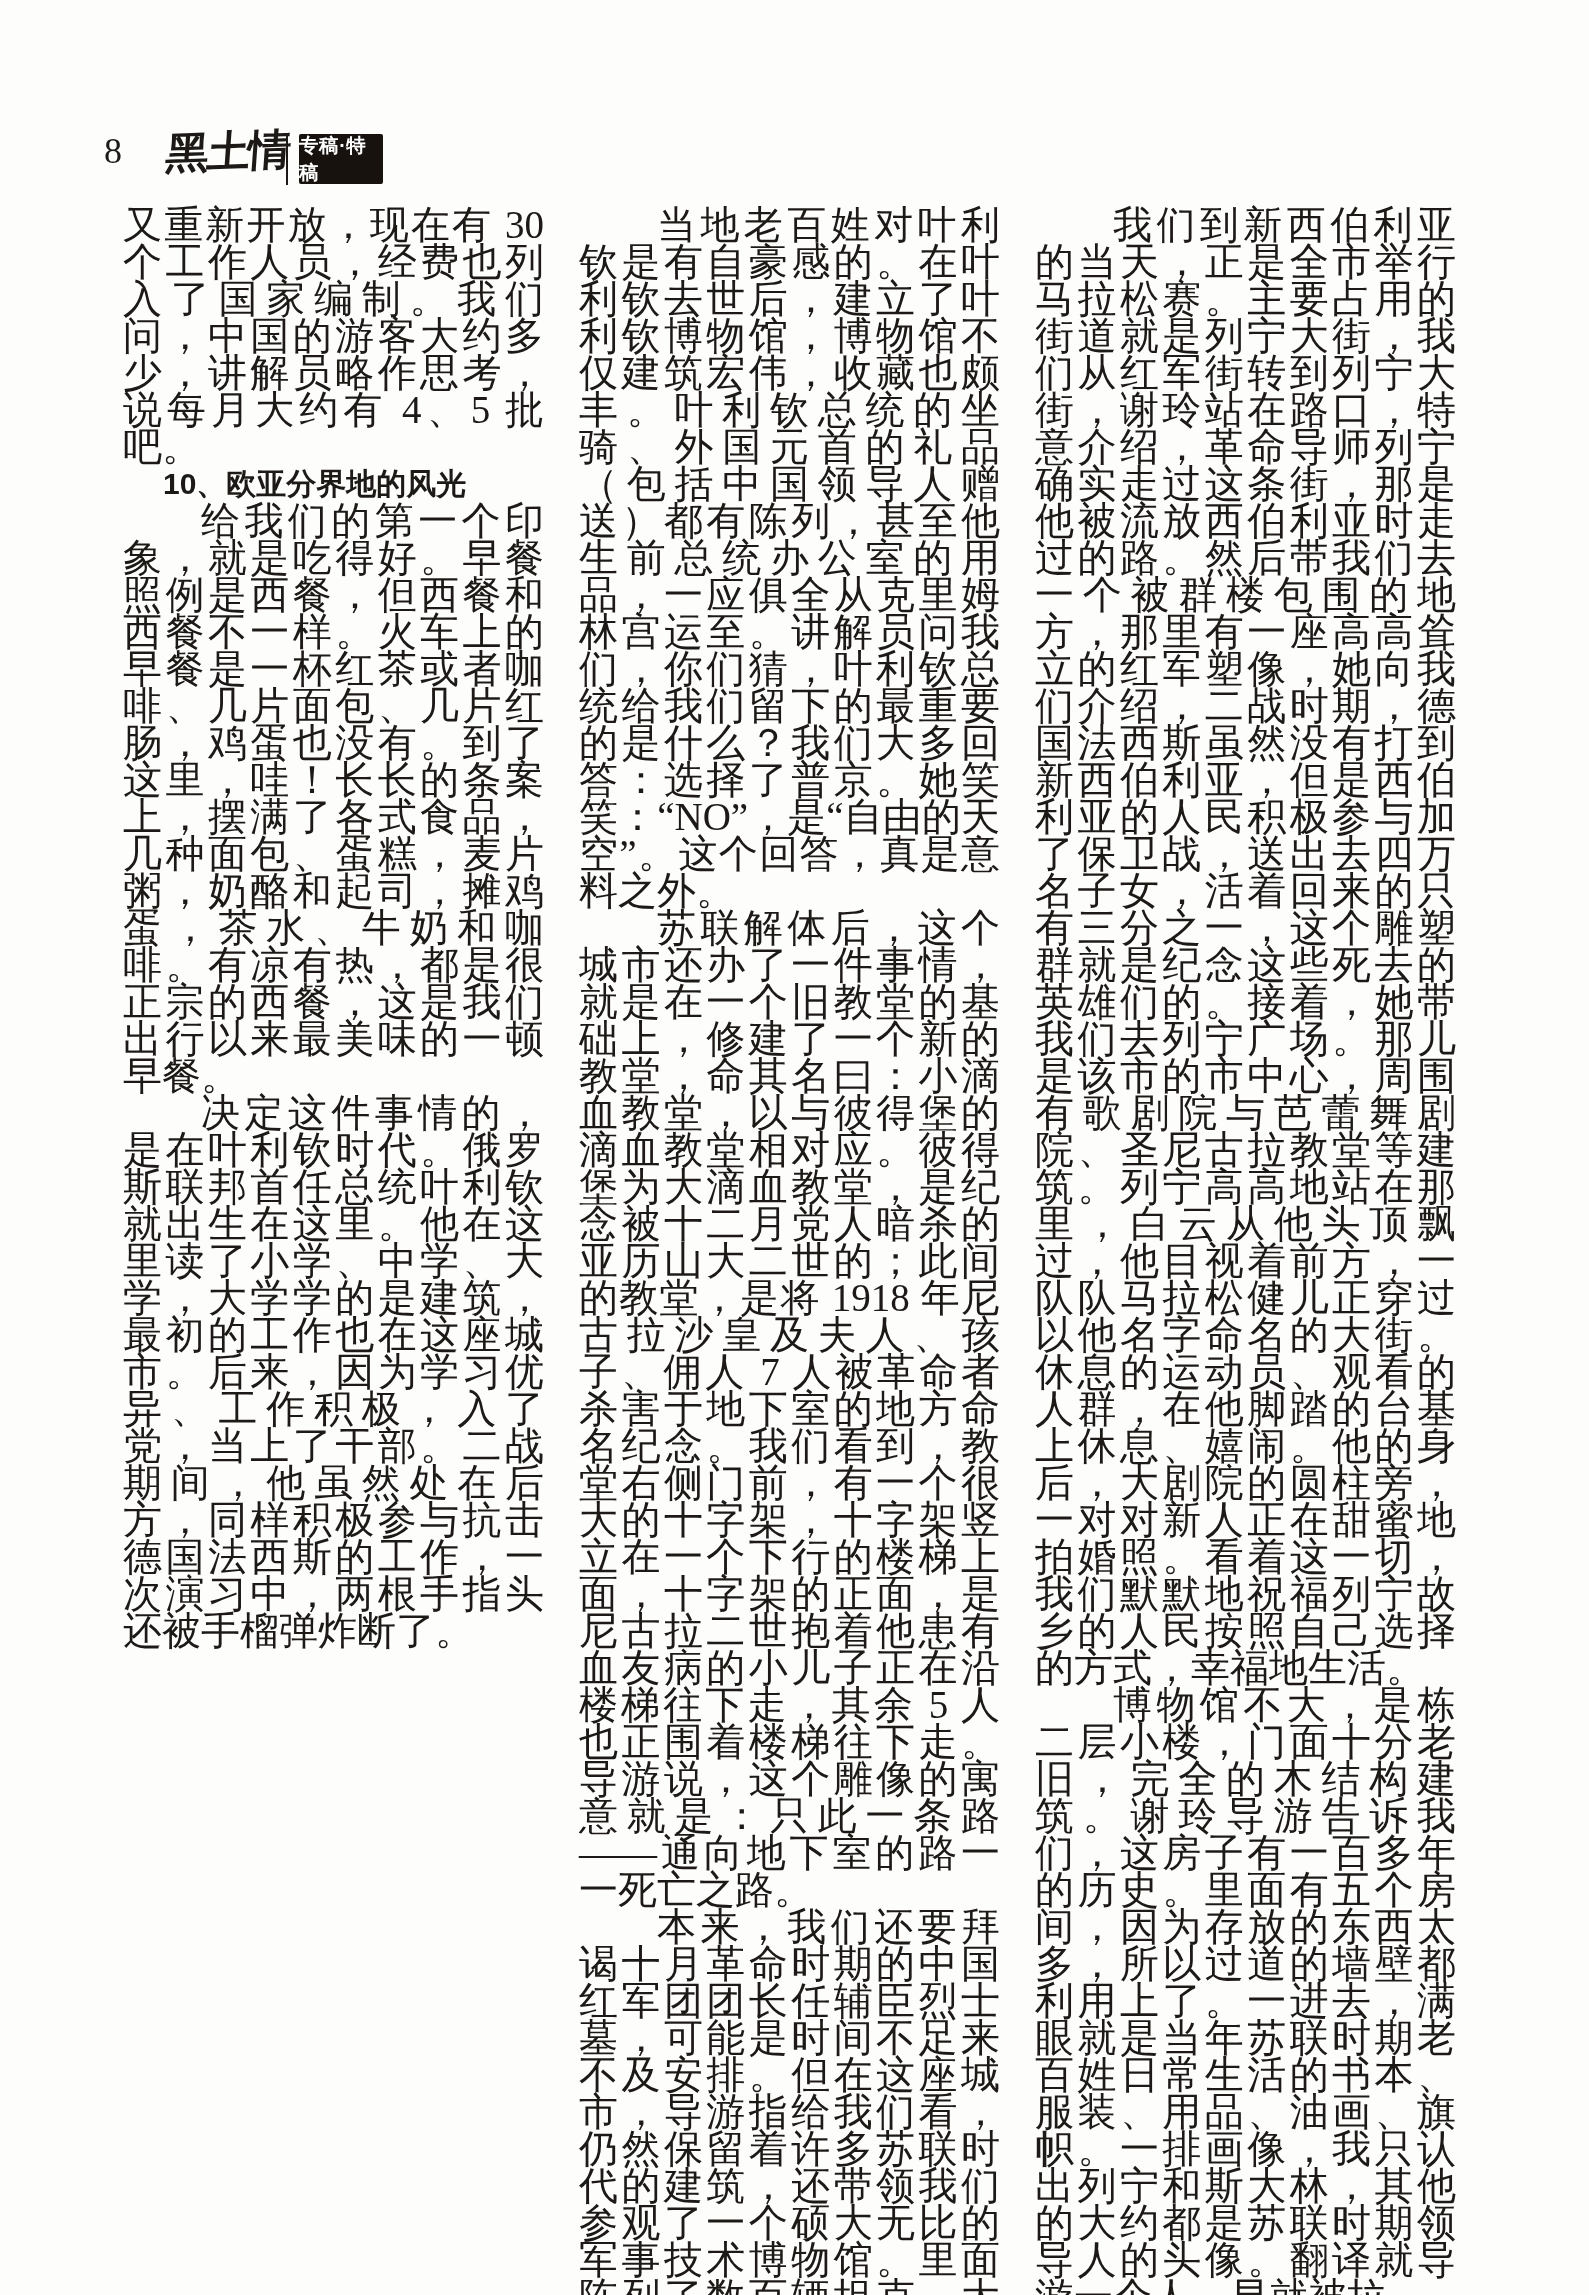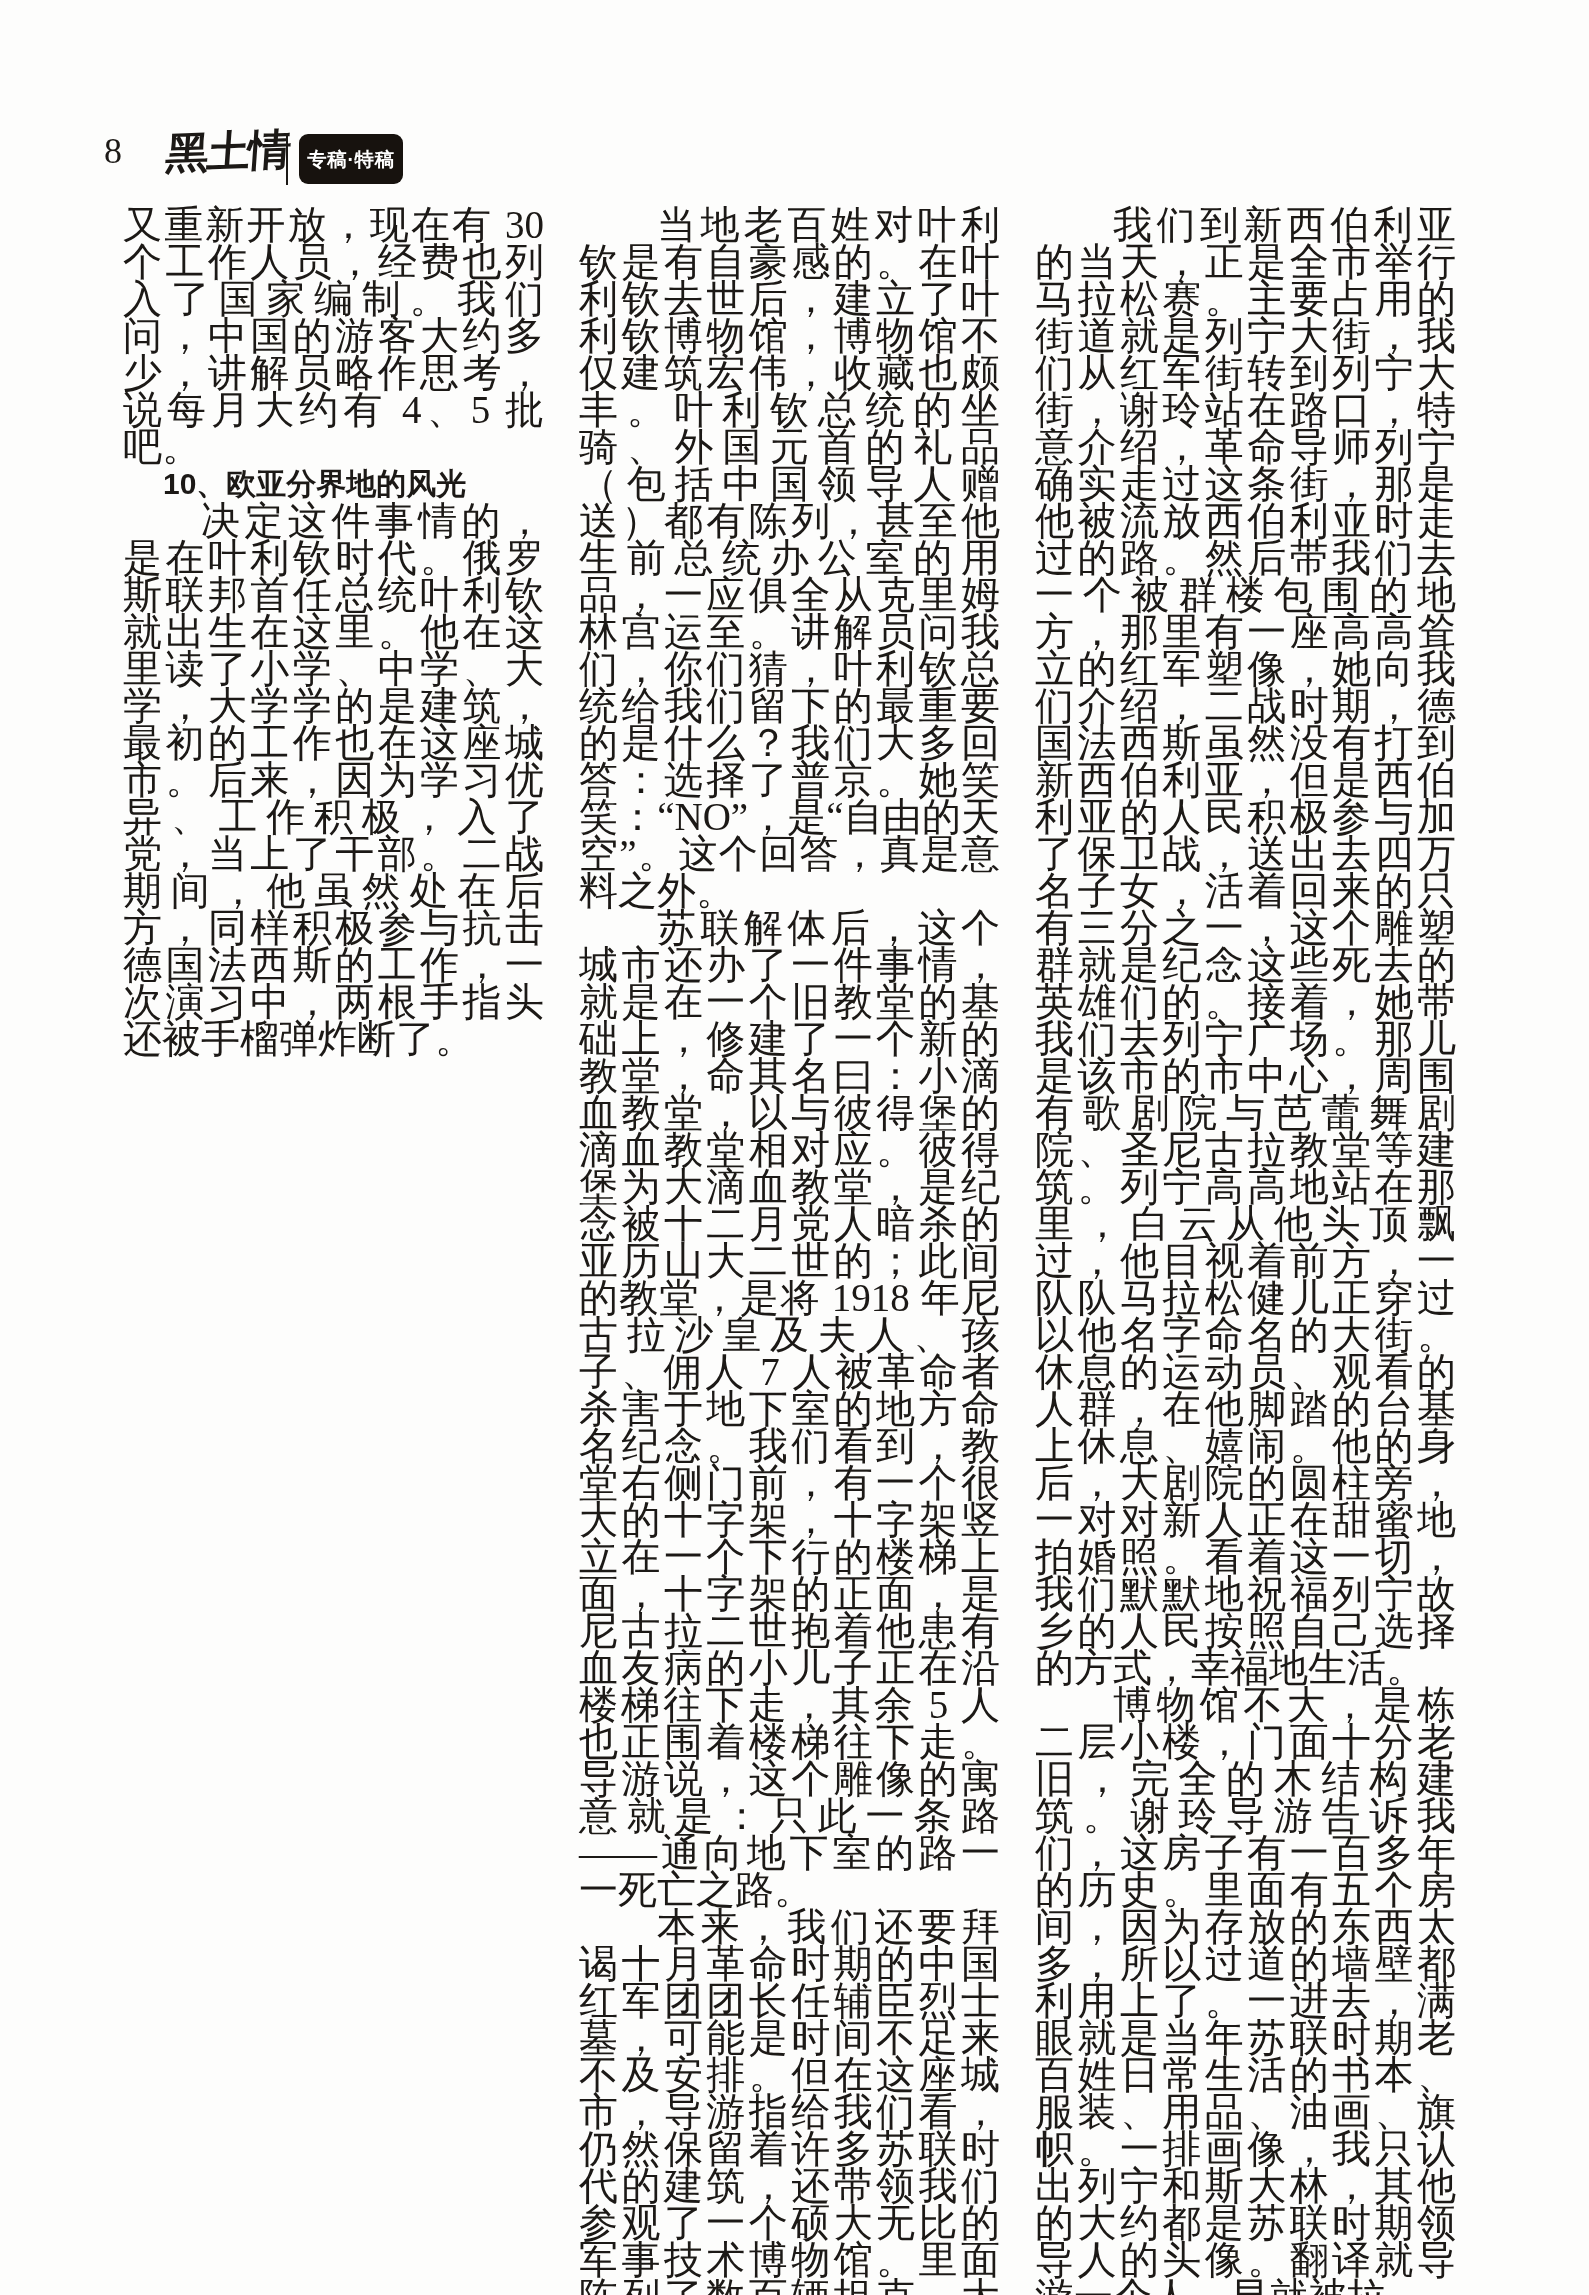--- a/index.html
+++ b/index.html
@@ -28,26 +28,26 @@
     letter-spacing:-2px;
     transform:skewX(-6deg) rotate(-2deg);
     font-family:"Liberation Serif","DejaVu Serif",serif;
   }
   .header-rule{
     position:absolute;left:286px;top:133px;
     width:2px;height:52px;background:var(--ink);
   }
   .badge{
     position:absolute;left:299px;top:134px;
-    width:104px;height:50px;
+    width:84px;height:50px;
     background:var(--badge-bg);color:var(--badge-text);
     display:flex;align-items:center;justify-content:center;
     font-size:19.4px;font-weight:bold;letter-spacing:0.7px;
     font-family:"Liberation Sans","DejaVu Sans",sans-serif;
-    border-radius:9px;
+    border-radius:2px;
   }
 
   
   .columns{
     position:absolute;left:123px;top:206px;
     width:1335px;
     display:flex;gap:35px;
   }
   .col{
     width:421px;flex:0 0 421px;
@@ -75,20 +75,21 @@
   <div>
     <span class="page-num">8</span>
     <span class="logo">黑土情</span>
     <span class="header-rule"></span>
     <span class="badge">专稿·特稿</span>
   </div>
   <main class="columns" id="columns">
       <div class="col">
         <p class="noindent">又重新开放，现在有 30 个工作人员，经费也列入了国家编制。我们问，中国的游客大约多少，讲解员略作思考，说每月大约有 4、5 批吧。</p>
         <p class="heading">10、欧亚分界地的风光</p>
+        <p class="indent">给我们的第一个印象，就是吃得好。早餐照例是西餐，但西餐和西餐不一样。火车上的早餐是一杯红茶或者咖啡、几片面包、几片红肠，鸡蛋也没有。到了这里，哇！长长的条案上，摆满了各式食品，几种面包、蛋糕，麦片粥，奶酪和起司，摊鸡蛋，茶水、牛奶和咖啡。有凉有热，都是很正宗的西餐，这是我们出行以来最美味的一顿早餐。</p>
         <p class="indent">决定这件事情的，是在叶利钦时代。俄罗斯联邦首任总统叶利钦就出生在这里。他在这里读了小学、中学、大学，大学学的是建筑，最初的工作也在这座城市。后来，因为学习优异、工作积极，入了党，当上了干部。二战期间，他虽然处在后方，同样积极参与抗击德国法西斯的工作，一次演习中，两根手指头还被手榴弹炸断了。</p>
       </div>
       <div class="col">
         <p class="indent">当地老百姓对叶利钦是有自豪感的。在叶利钦去世后，建立了叶利钦博物馆，博物馆不仅建筑宏伟，收藏也颇丰。叶利钦总统的坐骑、外国元首的礼品（包括中国领导人赠送）都有陈列，甚至他生前总统办公室的用品，一应俱全从克里姆林宫运至。讲解员问我们，你们猜，叶利钦总统给我们留下的最重要的是什么？我们大多回答：选择了普京。她笑笑：“NO”，是“自由的天空”。这个回答，真是意料之外。</p>
         <p class="indent">苏联解体后，这个城市还办了一件事情，就是在一个旧教堂的基础上，修建了一个新的教堂，命其名曰：小滴血教堂，以与彼得堡的滴血教堂相对应。彼得堡为大滴血教堂，是纪念被十二月党人暗杀的亚历山大二世的；此间的教堂，是将 1918 年尼古拉沙皇及夫人、孩子、佣人 7 人被革命者杀害于地下室的地方命名纪念。我们看到，教堂右侧门前，有一个很大的十字架，十字架竖立在一个下行的楼梯上面，十字架的正面，是尼古拉二世抱着他患有血友病的小儿子正在沿楼梯往下走，其余 5 人也正围着楼梯往下走。导游说，这个雕像的寓意就是：只此一条路——通向地下室的路一一死亡之路。</p>
         <p class="indent">本来，我们还要拜谒十月革命时期的中国红军团团长任辅臣烈士墓，可能是时间不足来不及安排。但在这座城市，导游指给我们看，仍然保留着许多苏联时代的建筑，还带领我们参观了一个硕大无比的军事技术博物馆。里面陈列了数百辆坦克、大炮、军舰、炮艇、潜艇及几十架飞机，其中大量是二战期间的，居然是二位俄罗斯民营企业家的私人收藏。在这个市的市中心，苏联时期塑立的列宁雕像，依然?立。导游安娜带我们去拍照留影：“你们和列宁同志留个影吧，等一会儿到马路斜对面的商场购物。请记住这个方向”，她比照着列宁的经典动作，身子前倾，手臂伸向右前方：“列宁同志指示我们，去向那里，一一商场”。她的这个幽默姿势，让我们印象深刻。</p>
         <p class="heading">11、这里有个苏联文化博物馆</p>
       </div>
       <div class="col">
         <p class="indent">我们到新西伯利亚的当天，正是全市举行马拉松赛。主要占用的街道就是列宁大街，我们从红军街转到列宁大街，谢玲站在路口，特意介绍，革命导师列宁确实走过这条街，那是他被流放西伯利亚时走过的路。然后带我们去一个被群楼包围的地方，那里有一座高高耸立的红军塑像，她向我们介绍，二战时期，德国法西斯虽然没有打到新西伯利亚，但是西伯利亚的人民积极参与加了保卫战，送出去四万名子女，活着回来的只有三分之一，这个雕塑群就是纪念这些死去的英雄们的。接着，她带我们去列宁广场。那儿是该市的市中心，周围有歌剧院与芭蕾舞剧院、圣尼古拉教堂等建筑。列宁高高地站在那里，白云从他头顶飘过，他目视着前方，一队队马拉松健儿正穿过以他名字命名的大街。休息的运动员、观看的人群，在他脚踏的台基上休息、嬉闹。他的身后，大剧院的圆柱旁，一对对新人正在甜蜜地拍婚照。看着这一切，我们默默地祝福列宁故乡的人民按照自己选择的方式，幸福地生活。</p>

